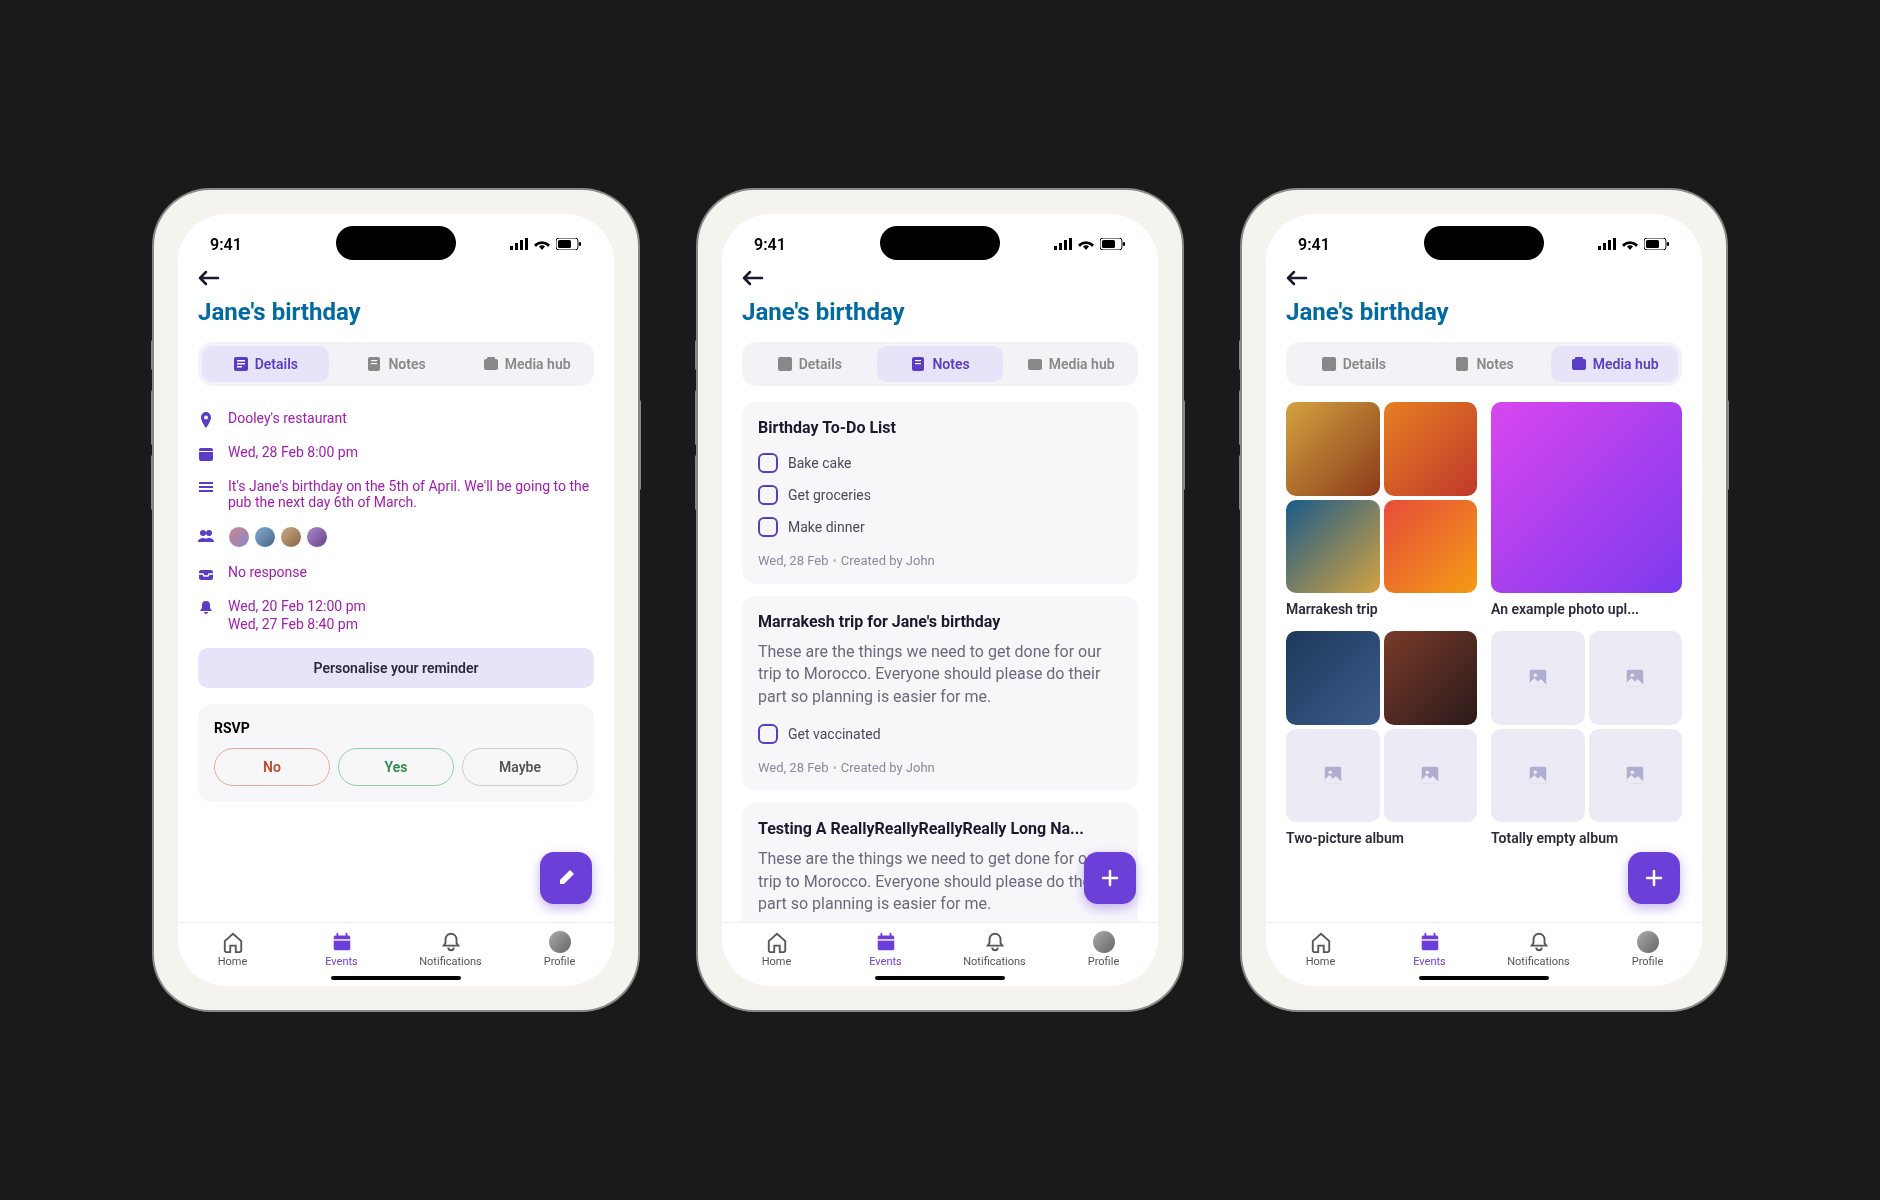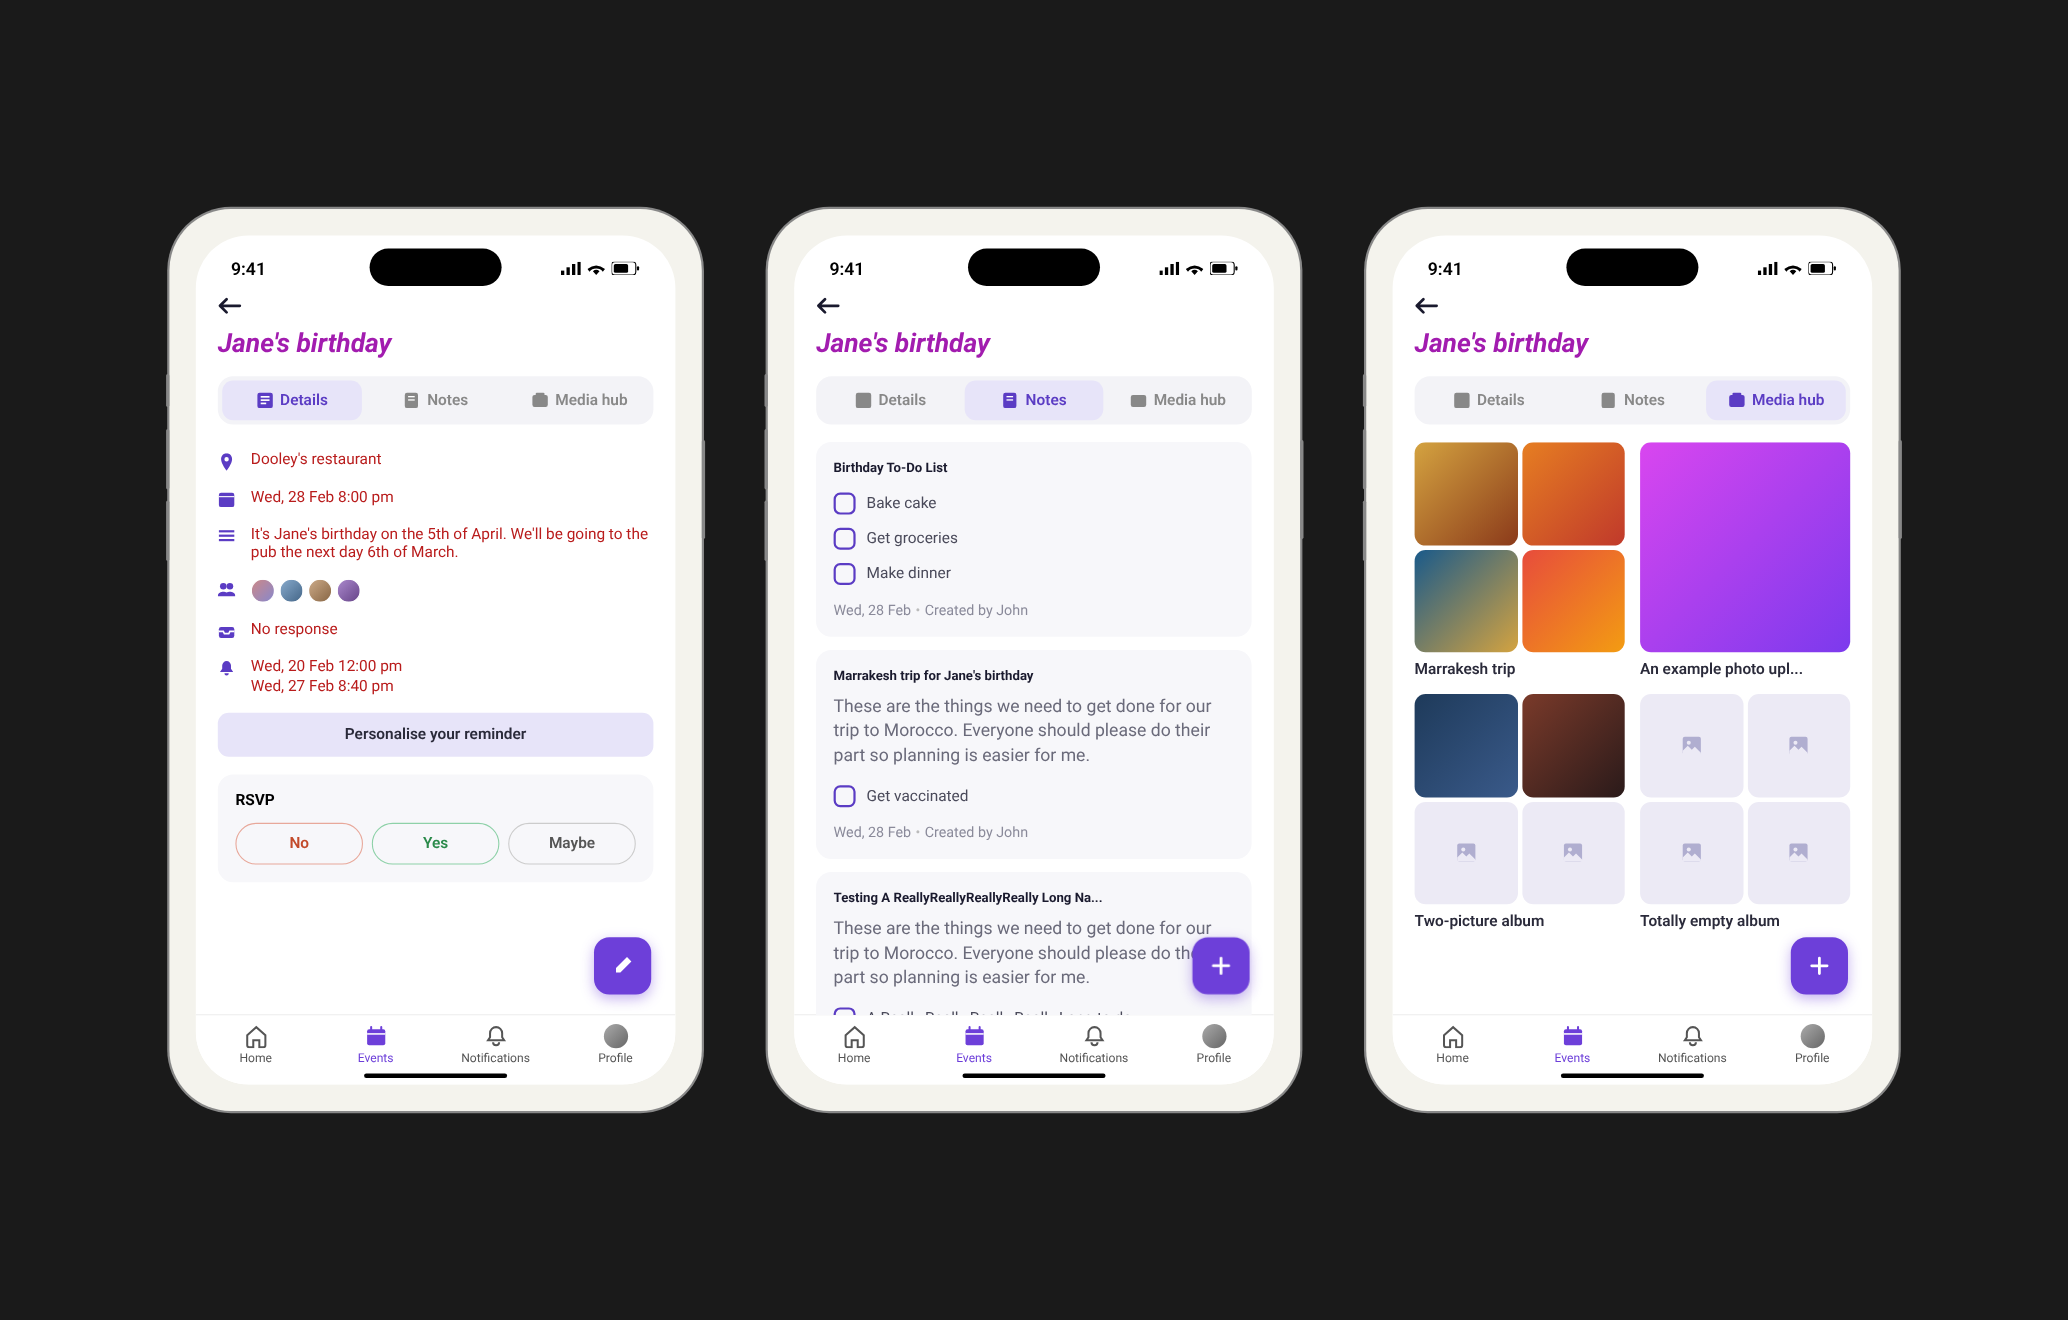--- a/index.html
+++ b/index.html
@@ -54,22 +54,21 @@
   }
   .status-right { display: flex; gap: 6px; align-items: center; }
   .nav-back {
     padding: 8px 20px 4px;
   }
   .back-arrow { font-size: 22px; font-weight: bold; cursor: pointer; }
   .page-title {
     font-size: 24px;
     font-weight: 700;
     padding: 8px 20px 16px;
-    color: #a21caf;
-    font-style: italic;
+    color: #0369a1;
   }
   .tabs {
     display: flex;
     background: #f3f3f7;
     border-radius: 14px;
     margin: 0 20px 16px;
     padding: 4px;
     gap: 4px;
   }
   .tab {
@@ -90,21 +89,21 @@
     color: #5b3cc4;
   }
   .tab-icon { width: 16px; height: 16px; }
   .content { flex: 1; overflow-y: auto; padding: 0 20px; }
   .detail-row {
     display: flex;
     align-items: flex-start;
     gap: 14px;
     padding: 8px 0;
     font-size: 14px;
-    color: #b91c1c;
+    color: #a21caf;
   }
   .detail-icon {
     width: 16px; height: 16px;
     color: #5b3cc4;
     flex-shrink: 0;
     margin-top: 2px;
   }
   .avatars { display: flex; gap: 4px; }
   .avatar {
     width: 22px; height: 22px;
@@ -142,21 +141,21 @@
   }
   .rsvp-no { border-color: #e8a89a; color: #c24a2a; }
   .rsvp-yes { border-color: #8ed1a8; color: #2a8a4a; }
   .rsvp-maybe { border-color: #ccc; color: #555; }
   .note-card {
     background: #f7f7fa;
     border-radius: 14px;
     padding: 16px;
     margin-bottom: 12px;
   }
-  .note-title { font-size: 12px; font-weight: 700; margin-bottom: 10px; color: #1a1a2e; white-space: nowrap; overflow: hidden; text-overflow: ellipsis; }
+  .note-title { font-size: 16px; font-weight: 700; margin-bottom: 10px; color: #1a1a2e; white-space: nowrap; overflow: hidden; text-overflow: ellipsis; }
   .note-desc { font-size: 16px; color: #6a6a7a; margin-bottom: 10px; line-height: 1.4; }
   .todo-item { display: flex; align-items: center; gap: 10px; padding: 6px 0; font-size: 14px; color: #4a4a5a; }
   .todo-box {
     width: 20px; height: 20px;
     border: 2.5px solid #5b3cc4;
     border-radius: 6px;
     flex-shrink: 0;
   }
   .todo-label { white-space: nowrap; overflow: hidden; text-overflow: ellipsis; }
   .note-meta { font-size: 13px; color: #8a8a9a; margin-top: 10px; }

